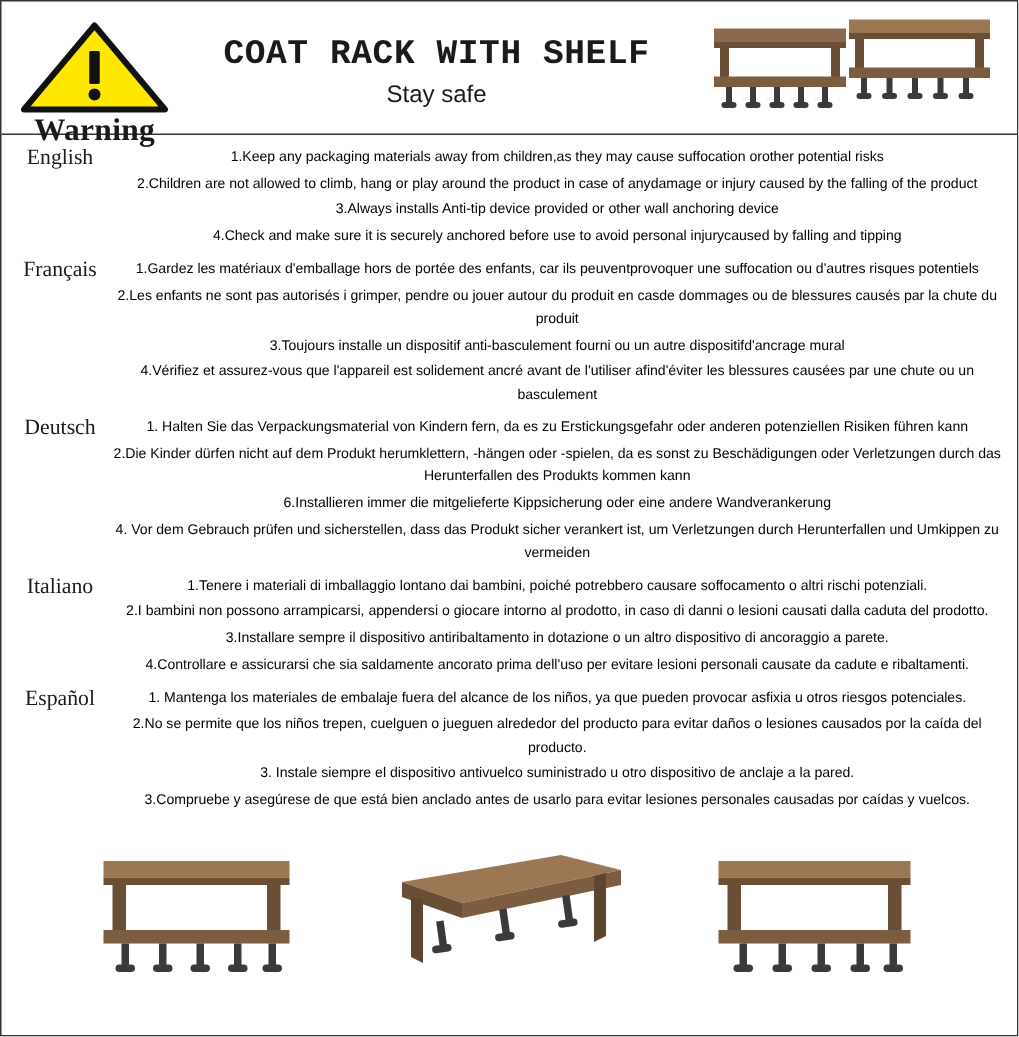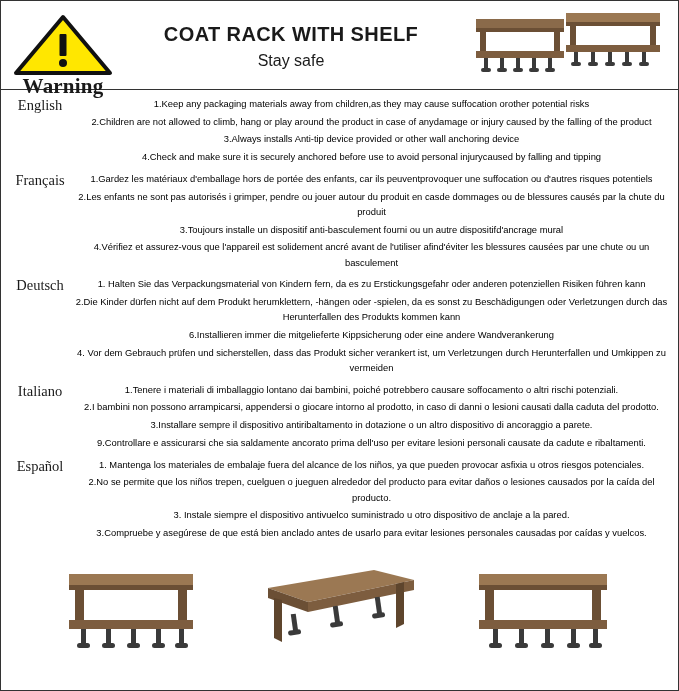--- a/index.html
+++ b/index.html
@@ -30,22 +30,22 @@
   .warn-tri{display:block;margin:0 auto;}
   .warn-label{
     font-family:"Liberation Serif", serif;
     font-size:21px;font-weight:bold;letter-spacing:.2px;
     margin-top:-2px;
   }
   .title-block{
     position:absolute;left:120px;top:22px;width:340px;text-align:center;
   }
   .title-main{
-    font-size:20px;font-weight:bold;letter-spacing:.4px;
-    font-family:Liberation Sans, sans-serif;
+    font-size:23px;font-weight:bold;letter-spacing:.4px;
+    font-family:Liberation Mono, monospace;
   }
   .title-sub{
     font-size:16px;margin-top:6px;
     font-family:"Liberation Sans", sans-serif;
   }
   .header-img{
     position:absolute;right:10px;top:10px;width:206px;height:70px;
   }
 
   
@@ -178,21 +178,21 @@
         <p>4. Vor dem Gebrauch prüfen und sicherstellen, dass das Produkt sicher verankert ist, um Verletzungen durch Herunterfallen und Umkippen zu vermeiden</p>
       </div>
     </div>
 
     <div class="lang-row">
       <div class="lang-name">Italiano</div>
       <div class="lines">
         <p>1.Tenere i materiali di imballaggio lontano dai bambini, poiché potrebbero causare soffocamento o altri rischi potenziali.</p>
         <p>2.I bambini non possono arrampicarsi, appendersi o giocare intorno al prodotto, in caso di danni o lesioni causati dalla caduta del prodotto.</p>
         <p>3.Installare sempre il dispositivo antiribaltamento in dotazione o un altro dispositivo di ancoraggio a parete.</p>
-        <p>9.Controllare e assicurarsi che sia saldamente ancorato prima dell'uso per evitare lesioni personali causate da cadute e ribaltamenti.</p>
+        <p>4.Controllare e assicurarsi che sia saldamente ancorato prima dell'uso per evitare lesioni personali causate da cadute e ribaltamenti.</p>
       </div>
     </div>
 
     <div class="lang-row">
       <div class="lang-name">Español</div>
       <div class="lines">
         <p>1. Mantenga los materiales de embalaje fuera del alcance de los niños, ya que pueden provocar asfixia u otros riesgos potenciales.</p>
         <p>2.No se permite que los niños trepen, cuelguen o jueguen alrededor del producto para evitar daños o lesiones causados por la caída del producto.</p>
         <p>3. Instale siempre el dispositivo antivuelco suministrado u otro dispositivo de anclaje a la pared.</p>
         <p>3.Compruebe y asegúrese de que está bien anclado antes de usarlo para evitar lesiones personales causadas por caídas y vuelcos.</p>

